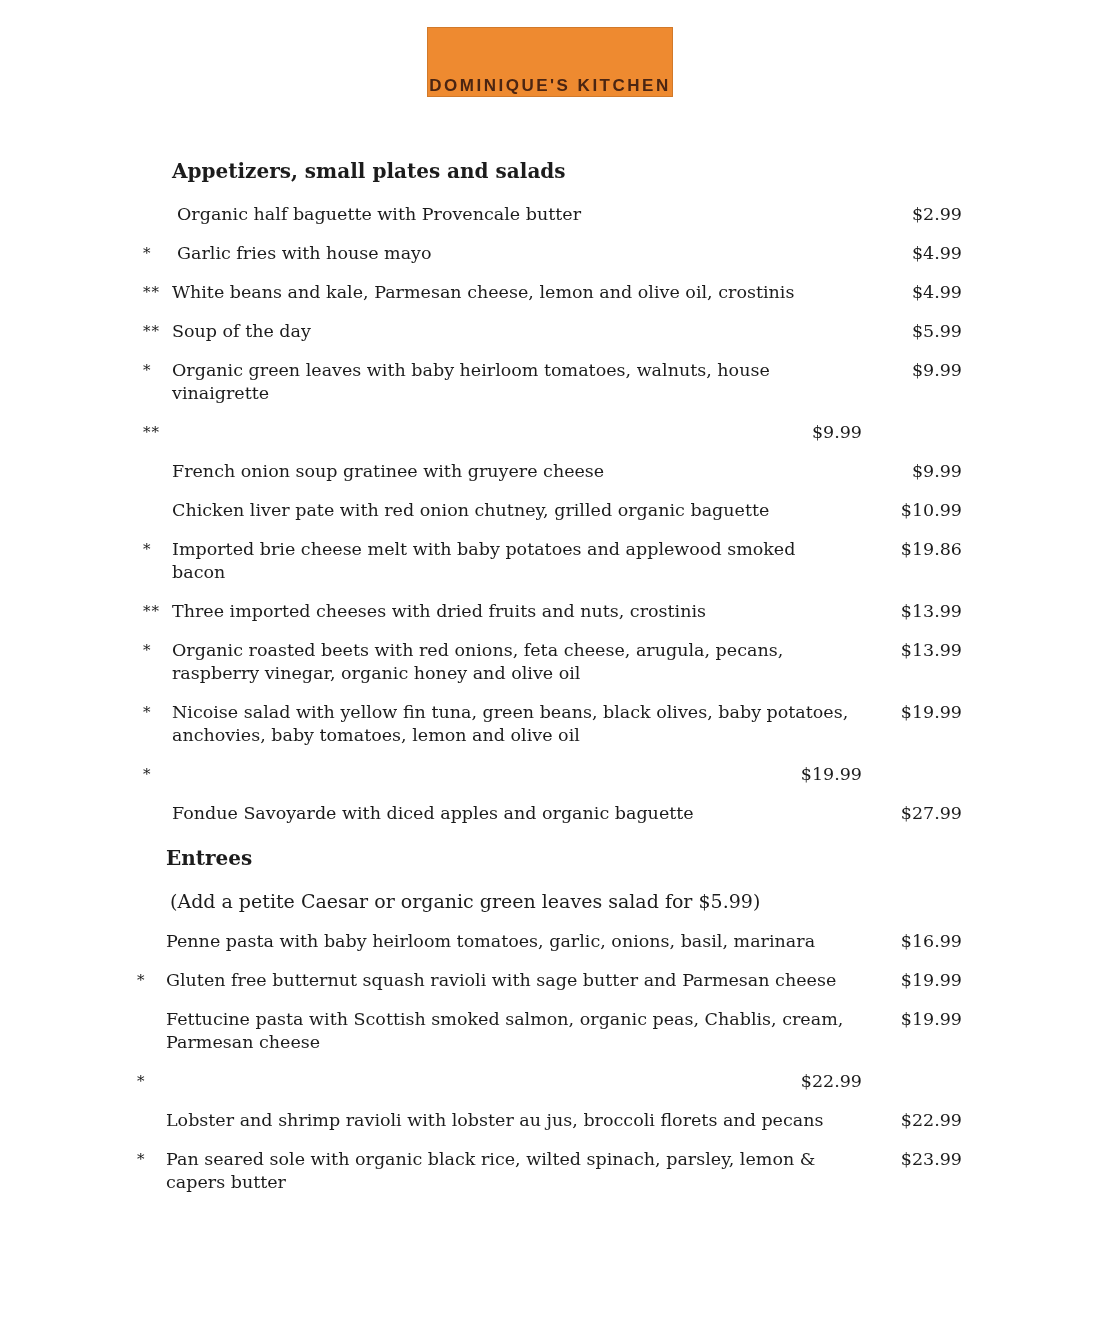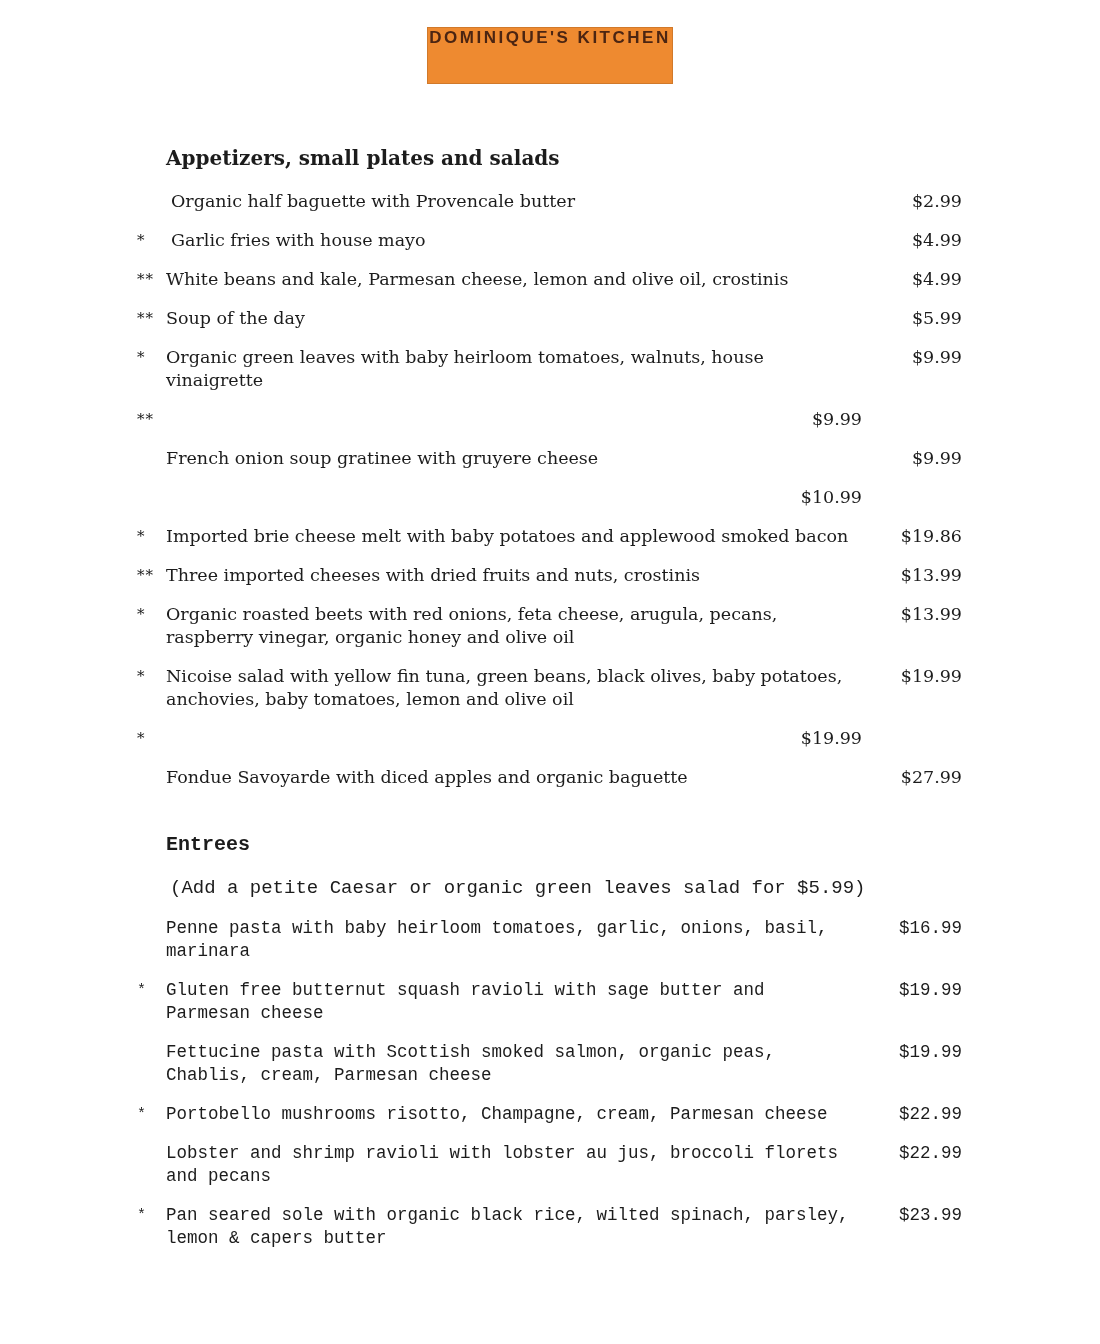--- a/index.html
+++ b/index.html
@@ -9,44 +9,44 @@
   body {
     width: 1100px;
     height: 1344px;
     background: #ffffff;
     font-family: "DejaVu Serif", serif;
     color: #1c1c1c;
     overflow: hidden;
   }
   .banner {
     width: 246px;
-    height: 57px;
+    height: 70px;
     margin: 27px auto 0 auto;
     display: flex;
-    align-items: flex-start;
+    align-items: flex-end;
     justify-content: center;
     border: 1px solid rgba(0,0,0,0.12);
     box-sizing: border-box;
   }
   .banner-title {
     font-family: "Liberation Sans", sans-serif;
     font-weight: bold;
     font-size: 17px;
     letter-spacing: 2.5px;
     white-space: nowrap;
   }
   .menu {
     padding: 0 138px 0 137px;
   }
   .menu-section.first {
     margin-top: 62px;
+    margin-left: 6px;
   }
   .menu-section.later {
-    margin-top: 44px;
-    font-family: Liberation Mono, monospace;
+    margin-top: 21px;
   }
   .section-heading {
     font-size: 20px;
     font-weight: bold;
     margin: 0 0 20px 29px;
     line-height: 24px;
   }
   .section-note {
     font-size: 19px;
     line-height: 23px;
@@ -124,20 +124,21 @@
   </div>
 
   <div class="menu-item">
     <span class="item-marker"></span>
     <span class="item-name">French onion soup gratinee with gruyere cheese</span>
     <span class="item-price">$9.99</span>
   </div>
 
   <div class="menu-item">
     <span class="item-marker"></span>
+    <span class="item-name">Chicken liver pate with red onion chutney, grilled organic baguette</span>
     <span class="item-price">$10.99</span>
   </div>
 
   <div class="menu-item">
     <span class="item-marker">*</span>
     <span class="item-name">Imported brie cheese melt with baby potatoes and applewood smoked bacon</span>
     <span class="item-price">$19.86</span>
   </div>
 
   <div class="menu-item">
@@ -188,21 +189,20 @@
   </div>
 
   <div class="menu-item">
     <span class="item-marker"></span>
     <span class="item-name">Fettucine pasta with Scottish smoked salmon, organic peas, Chablis, cream, Parmesan cheese</span>
     <span class="item-price">$19.99</span>
   </div>
 
   <div class="menu-item">
     <span class="item-marker">*</span>
-    <span class="item-name">Portobello mushrooms risotto, Champagne, cream, Parmesan cheese</span>
     <span class="item-price">$22.99</span>
   </div>
 
   <div class="menu-item">
     <span class="item-marker"></span>
     <span class="item-name">Lobster and shrimp ravioli with lobster au jus, broccoli florets and pecans</span>
     <span class="item-price">$22.99</span>
   </div>
 
   <div class="menu-item">

